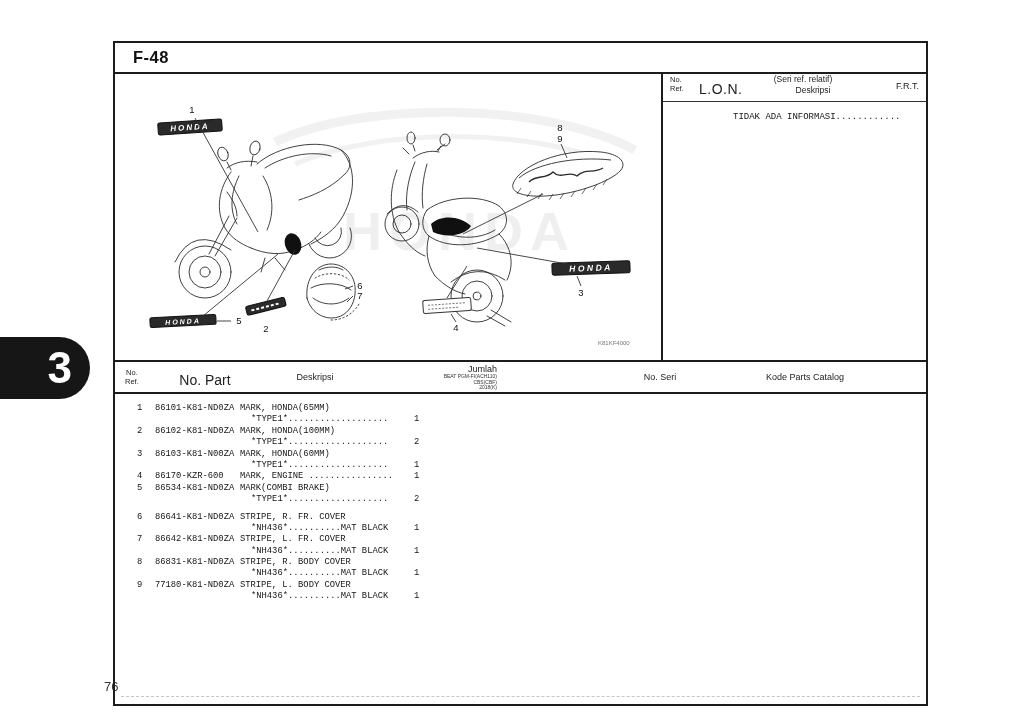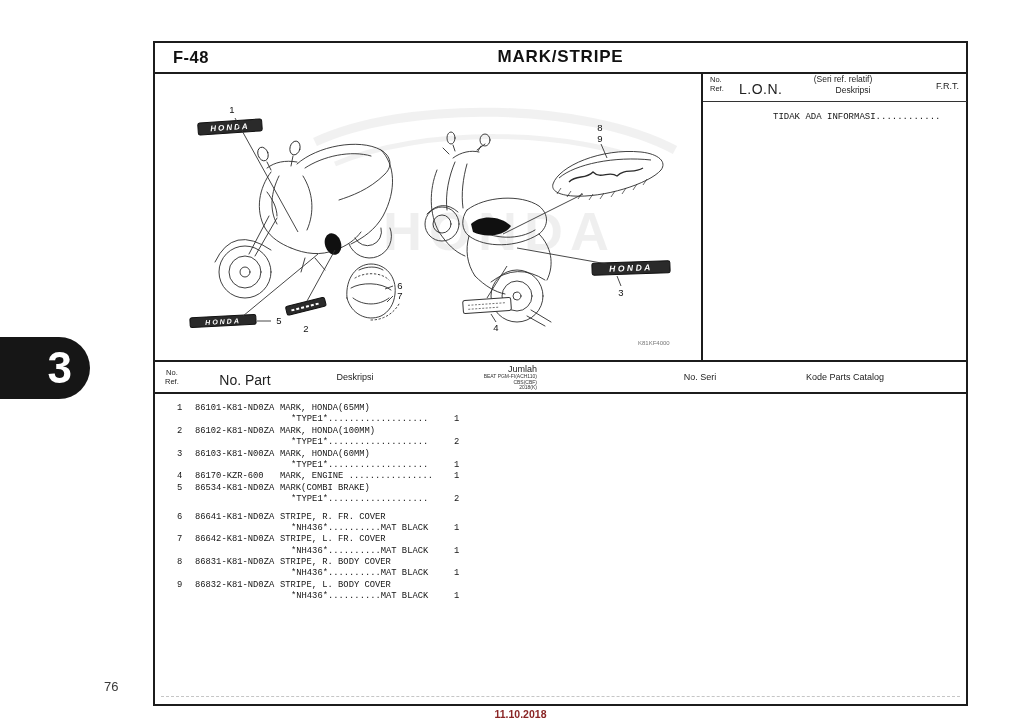--- a/index.html
+++ b/index.html
@@ -8,21 +8,21 @@
 
   
   .tab{position:absolute;left:0;top:337px;width:90px;height:62px;background:#161616;
     border-radius:0 31px 31px 0;color:#fff;display:flex;align-items:center;
     justify-content:flex-end;padding-right:18px;font-size:44px;font-weight:bold;
     box-sizing:border-box;}
   .pagenum{position:absolute;left:72px;top:679px;font-size:13px;color:#3a3a3a;margin-left:32px;}
 
   
   .frame{position:absolute;left:113px;top:41px;width:815px;height:665px;
-    border:2.5px solid #1c1c1c;box-sizing:border-box;margin-left:40px;}
+    border:2.5px solid #1c1c1c;box-sizing:border-box;}
   .titlebar{position:absolute;left:0;top:0;right:0;height:29px;border-bottom:2px solid #1c1c1c;}
   .fcode{position:absolute;left:18px;top:5px;font-size:16.5px;font-weight:bold;color:#111;letter-spacing:.5px;}
   .ftitle{position:absolute;left:0;right:0;top:4px;text-align:center;font-size:17px;
     font-weight:bold;color:#111;letter-spacing:.8px;}
 
   
   .refbox{position:absolute;left:546px;top:29px;width:266px;height:288px;
     border-left:2px solid #1c1c1c;box-sizing:border-box;}
   .refhead{position:absolute;left:0;top:0;right:0;height:29px;border-bottom:1.5px solid #333;}
   .rh-no{position:absolute;left:7px;top:3px;font-size:7.5px;line-height:9px;color:#222;}
@@ -72,21 +72,20 @@
 
   <div class="tab" style="background: rgb(22, 22, 22);">
     <span>3</span>
   </div>
   <div class="pagenum">76</div>
 
   <div class="frame">
 
     <div class="titlebar">
       <span class="fcode">F-48</span>
-      <span class="ftitle">MARK/STRIPE</span>
     </div>
 
     <div class="refbox">
       <div class="refhead">
         <span class="rh-no">
           <span style="display:block">No.</span>
           <span style="display:block">Ref.</span>
         </span>
         <span class="rh-lon">L.O.N.</span>
         <span class="rh-rel">(Seri ref. relatif)</span>
@@ -267,22 +266,21 @@
         </div>
         <div class="prow">
           <div class="pline"><span class="c-ref">7</span><span class="c-part">86642-K81-ND0ZA</span><span class="c-desc">STRIPE, L. FR. COVER</span></div>
           <div class="pline"><span class="c-type">*NH436*..........MAT BLACK</span><span class="c-qty">1</span></div>
         </div>
         <div class="prow">
           <div class="pline"><span class="c-ref">8</span><span class="c-part">86831-K81-ND0ZA</span><span class="c-desc">STRIPE, R. BODY COVER</span></div>
           <div class="pline"><span class="c-type">*NH436*..........MAT BLACK</span><span class="c-qty">1</span></div>
         </div>
         <div class="prow">
-          <div class="pline"><span class="c-ref">9</span><span class="c-part">86832-K81-ND0ZA</span><span class="c-desc">STRIPE, L. BODY COVER</span></div>
+          <div class="pline"><span class="c-ref">9</span><span class="c-part">77180-K81-ND0ZA</span><span class="c-desc">STRIPE, L. BODY COVER</span></div>
           <div class="pline"><span class="c-type">*NH436*..........MAT BLACK</span><span class="c-qty">1</span></div>
         </div>
       </div>
 
     <div class="dashline"></div>
   </div>
 
-  <div class="date" style="color: rgb(138, 37, 37);">11.10.2018</div>
 </div>
 
 </body></html>

